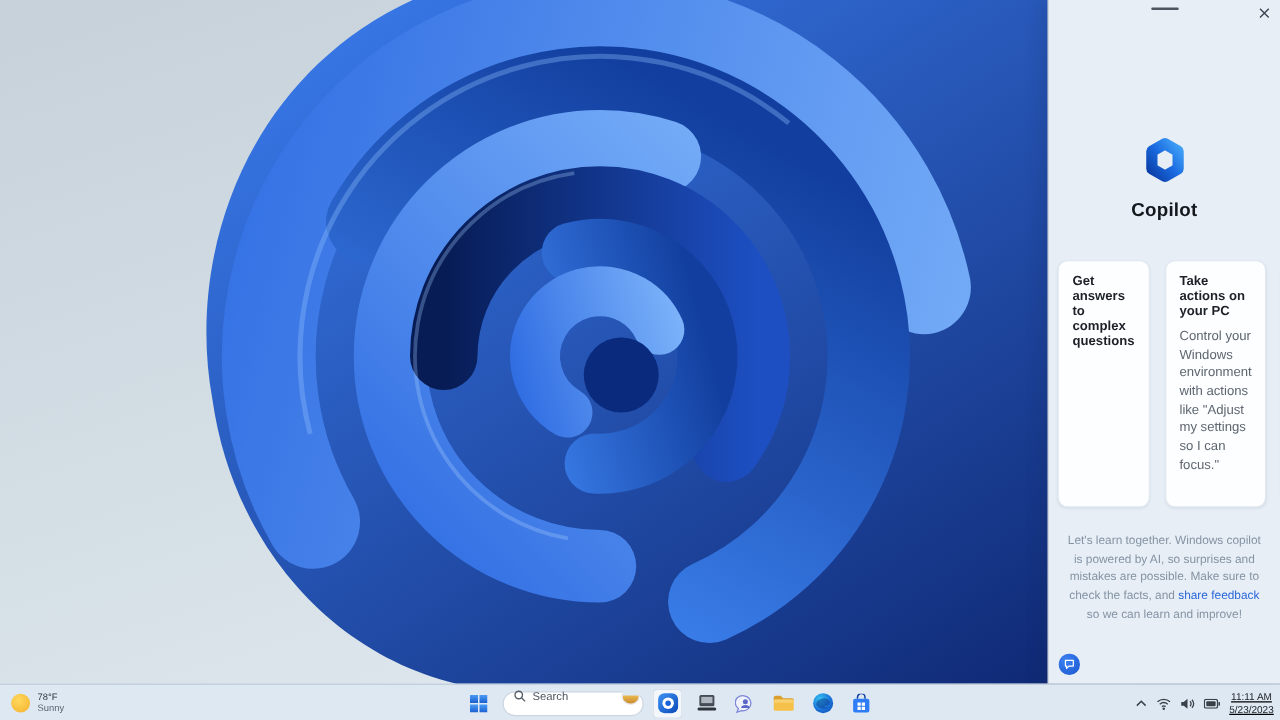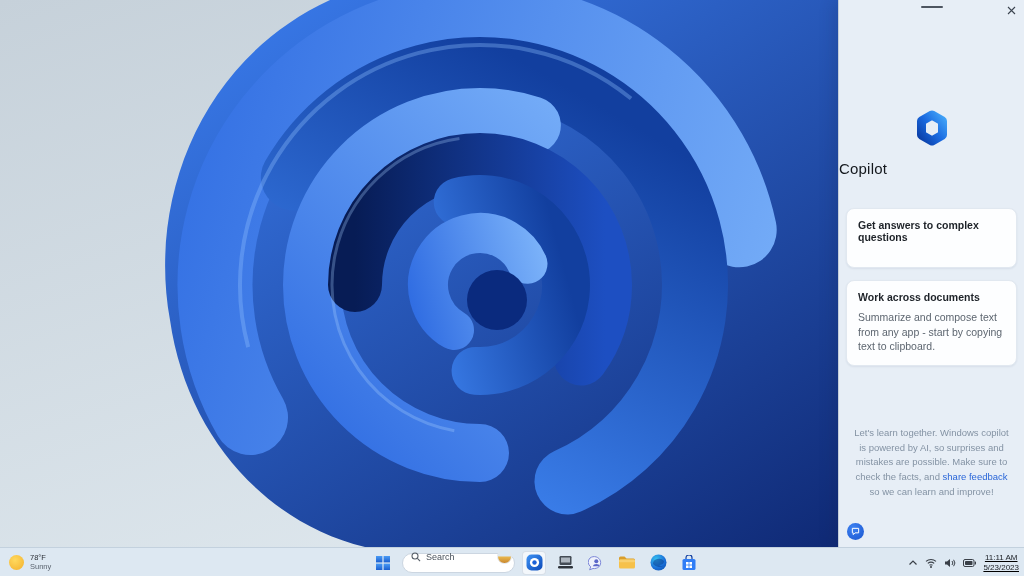--- a/index.html
+++ b/index.html
@@ -15,24 +15,24 @@
     position:absolute; top:0; right:0; width:186px; height:547px;
     background:#e7eef6; border-left:1px solid rgba(40,60,90,.18);
     box-shadow:-4px 0 14px rgba(20,40,80,.18);
   }
   .drag-handle { position:absolute; top:6px; left:50%; transform:translateX(-50%);
     width:22px; height:2px; border-radius:2px; background:#4d5560; }
   .close-btn { position:absolute; top:3px; right:6px; width:14px; height:14px;
     display:flex; align-items:center; justify-content:center; color:#3c4450;
     font-size:9px; line-height:1; cursor:default; }
   .logo-wrap { position:absolute; top:110px; left:50%; transform:translateX(-50%); width:36px; height:36px; }
-  .panel-title { position:absolute; top:160px; width:100%; 
-    font-size:15px; font-weight:400; color:#14181d; letter-spacing:.2px; }
-
-  .cards { position:absolute; top:208px; left:7px; right:7px; display:flex; flex-direction:column; gap:12px; }
+  .panel-title { position:absolute; top:160px; width:100%; text-align:center;
+    font-size:15px; font-weight:700; color:#14181d; letter-spacing:.2px; }
+
+  .cards { position:absolute; top:208px; left:7px; right:7px; display:flex; flex-direction:row; gap:12px; }
   .card { background:#fdfeff; border:1px solid #e1e8f0; border-radius:8px;
     box-shadow:0 1px 2px rgba(30,50,90,.08); padding:10px 11px 11px; min-height:60px; }
   .card-title { font-size:10.5px; font-weight:700; color:#1d2228; margin-bottom:7px; }
   .card-body { font-size:10.5px; color:#5d6670; line-height:1.4; }
 
   .disclaimer { position:absolute; top:426px; left:13px; right:13px; text-align:center;
     font-size:9.5px; line-height:1.55; color:#8493a4; }
   .disclaimer a { color:#2a66d8; text-decoration:none; cursor:pointer; }
 
   .input-row { position:absolute; left:8px; right:8px; bottom:7px; display:flex; align-items:center; gap:6px; }
@@ -131,20 +131,24 @@
         <circle cx="18" cy="18" r="5.4" fill="#e7eef6"></circle>
       </svg>
     </div>
     <div class="panel-title">Copilot</div>
 
     <div class="cards">
       <div class="card">
         <div class="card-title">Get answers to complex questions</div>
       </div>
       <div class="card">
+        <div class="card-title">Take actions on your PC</div>
+        <div class="card-body">Control your Windows environment with actions like "Adjust my settings so I can focus."</div>
+      </div>
+      <div class="card">
         <div class="card-title">Work across documents</div>
         <div class="card-body">Summarize and compose text from any app - start by copying text to clipboard.</div>
       </div>
     </div>
 
     <div class="disclaimer">
       <span>Let's learn together. Windows copilot is powered by AI, so surprises and mistakes are possible. Make sure to check the facts, and </span><a>share feedback</a><span> so we can learn and improve!</span>
     </div>
 
     <div class="input-row">

